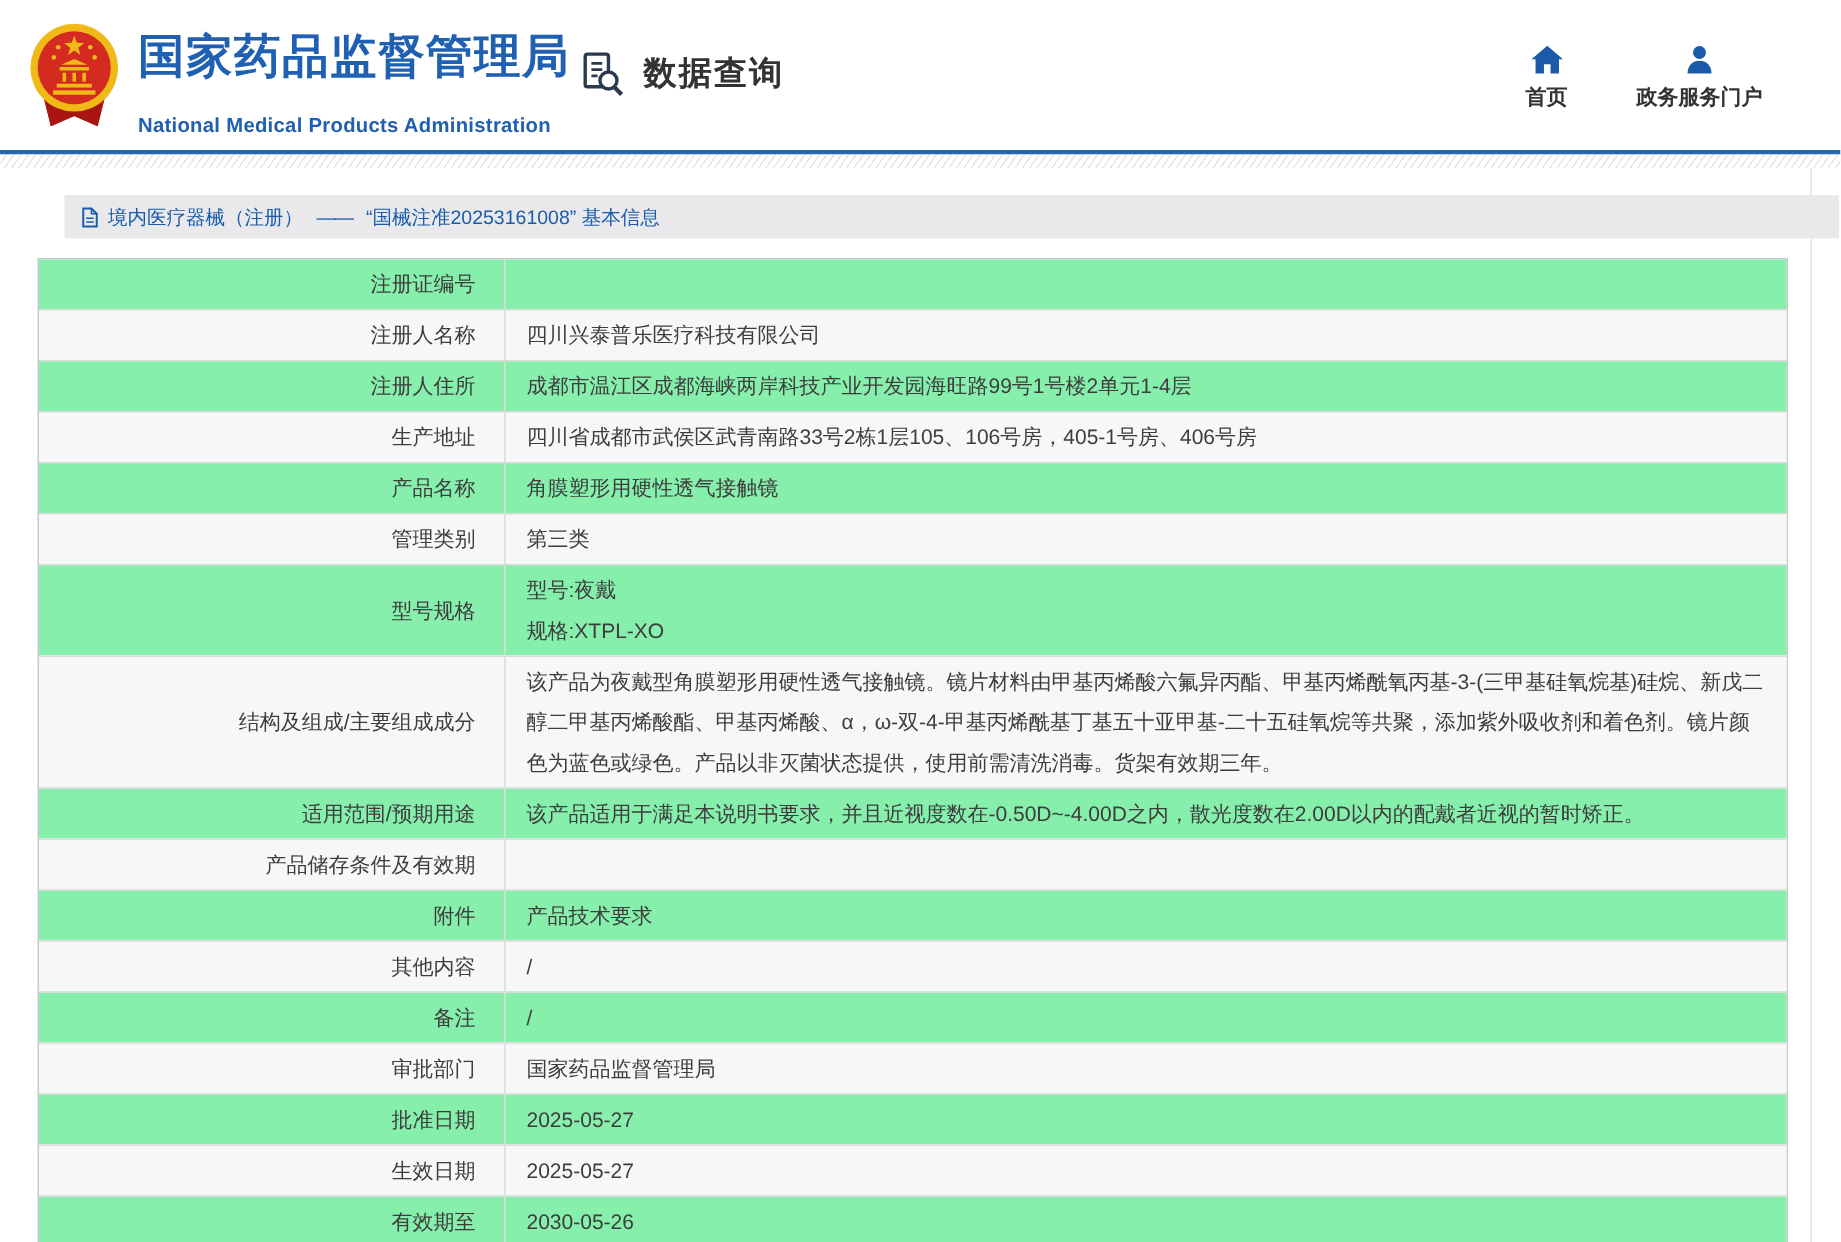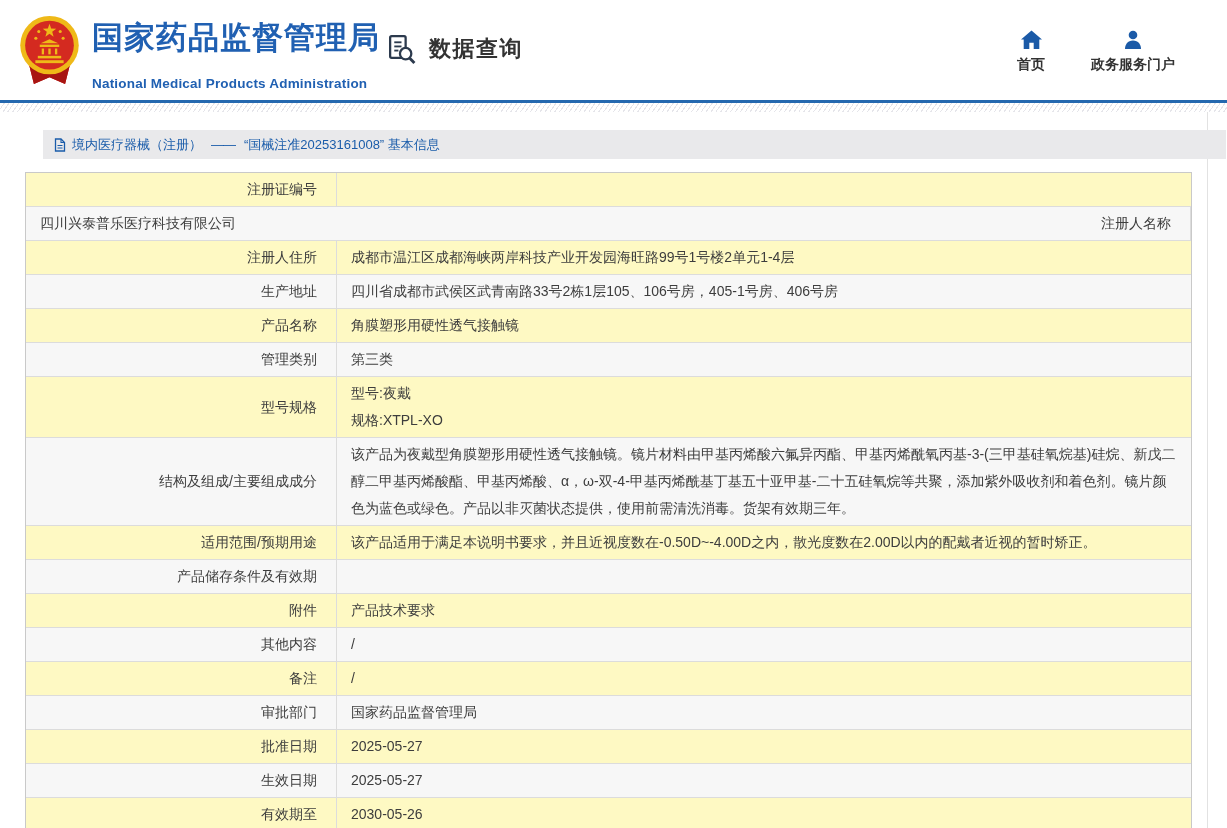--- a/index.html
+++ b/index.html
@@ -29,21 +29,21 @@
   
   .breadcrumb { position:absolute; left:25px; top:130px; width:1183px; height:29px;
                 background:#e9e9eb; display:flex; align-items:center; padding-left:11px;
                 font-size:13px; color:#1a5caa;margin-left:18px; }
   .breadcrumb .crumb-icon { display:flex; align-items:center; margin-right:6px; }
   .breadcrumb .crumb-link { cursor:pointer; }
   .breadcrumb .crumb-sep { margin:0 9px; letter-spacing:-1px; }
   
   .info-table { position:absolute; left:25px; top:172px; width:1167px;
                 border:1px solid #c9c9c9; background:#fff; }
-  .row { display:flex; min-height:33px; border-top:1px solid #dcdcdc; background:#fef9c3; }
+  .row { display:flex; min-height:33px; border-top:1px solid #dcdcdc; background:#86efac; }
   .row:first-child { border-top:none; }
   .row:nth-child(even) { background:#f7f7f7; }
   .cell { font-size:14px; line-height:27px; color:#3d3d3d; }
   .cell.label { flex:0 0 311px; width:311px; border-right:1px solid #dcdcdc;
                 display:flex; align-items:center; justify-content:flex-end;
                 padding:3px 19px 3px 8px; text-align:right; }
   .cell.value { flex:1; display:flex; align-items:center; padding:3px 14px;
                 white-space:pre-line; word-break:break-all; }
 </style>
 </head>
@@ -121,22 +121,22 @@
   <span class="crumb-link">境内医疗器械（注册）</span>
   <span class="crumb-sep">——</span>
   <span>“国械注准20253161008” 基本信息</span>
 </div>
 
 <div class="info-table">
   <div class="row">
     <div class="cell label">注册证编号</div>
   </div>
   <div class="row">
+    <div class="cell label">注册人名称</div>
     <div class="cell value">四川兴泰普乐医疗科技有限公司</div>
-    <div class="cell label">注册人名称</div>
   </div>
   <div class="row">
     <div class="cell label">注册人住所</div>
     <div class="cell value">成都市温江区成都海峡两岸科技产业开发园海旺路99号1号楼2单元1-4层</div>
   </div>
   <div class="row">
     <div class="cell label">生产地址</div>
     <div class="cell value">四川省成都市武侯区武青南路33号2栋1层105、106号房，405-1号房、406号房</div>
   </div>
   <div class="row">

